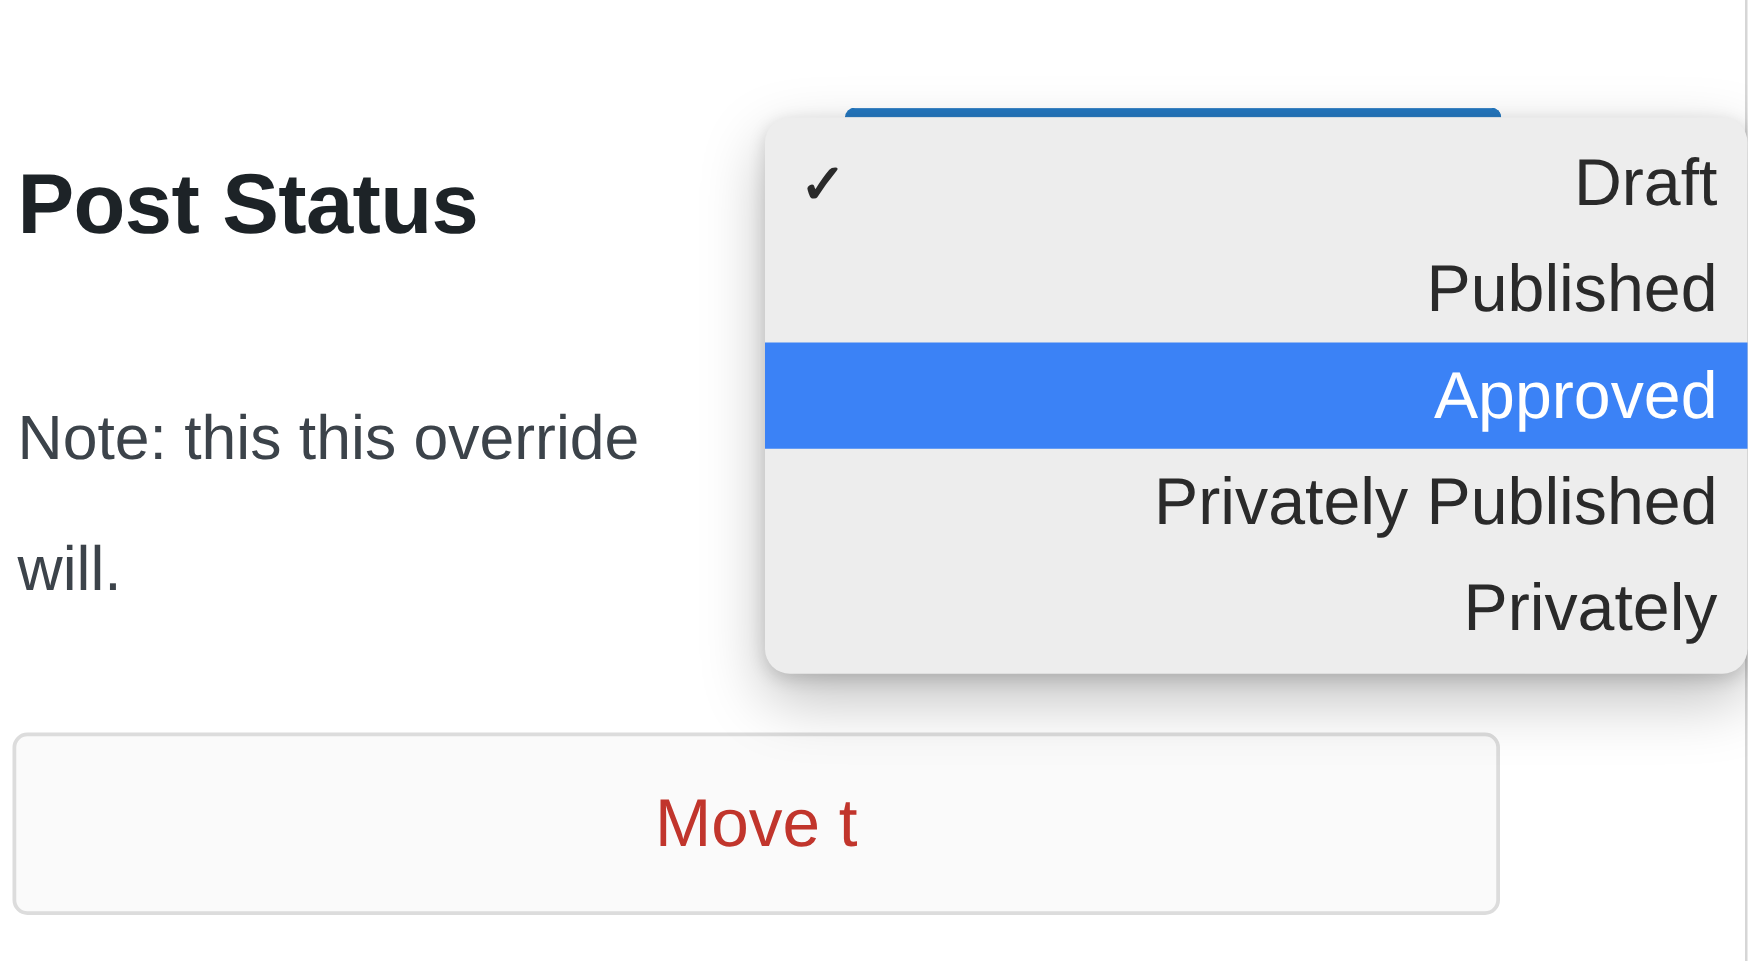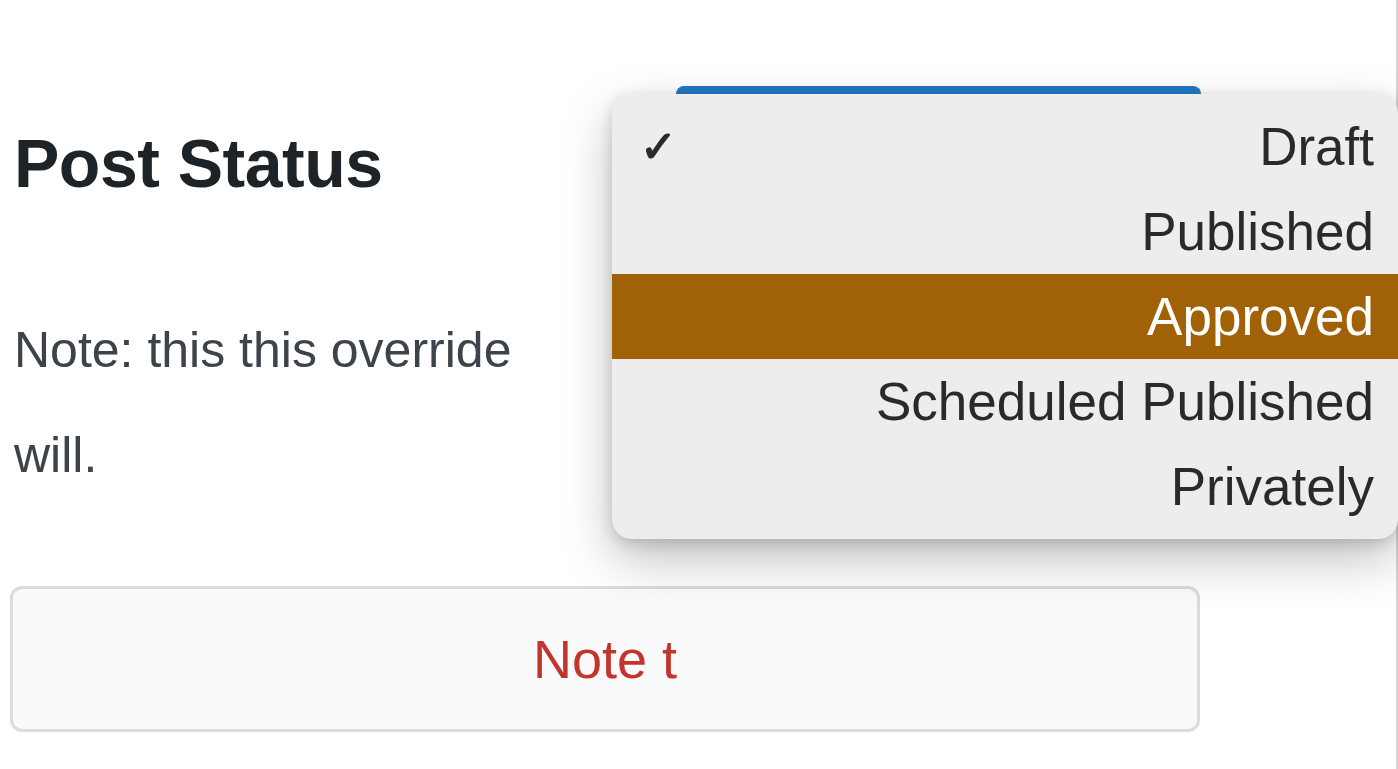--- a/index.html
+++ b/index.html
@@ -101,21 +101,21 @@
     .dropdown-option .check {
       width: 58px;
       display: flex;
       align-items: center;
       justify-content: flex-start;
       font-size: 44px;
       font-weight: 700;
       color: #2a2a2a;
     }
     .dropdown-option.highlighted {
-      background: #a16207;
+      background: #3b82f6;
       color: #fff;
     }
     .dropdown-option .label {
       flex: 1;
       text-align: right;
     }
   </style>
 </head>
 <body>
 
@@ -123,41 +123,41 @@
   <div class="panel-divider"></div>
 
   <h2 class="heading">Post Status</h2>
 
   <div class="note">
     <span>Note: this this override</span><br>
     <span>will.</span>
   </div>
 
   <div class="trash-button">
-    <span class="trash-button-text">Note t</span>
+    <span class="trash-button-text">Move t</span>
   </div>
 
   <div class="select-top-border"></div>
 
   <div class="dropdown">
 
   <div class="dropdown-option">
         <span class="check">✓</span>
         <span class="label">Draft</span>
       </div>
       <div class="dropdown-option">
         <span class="check"></span>
         <span class="label">Published</span>
       </div>
       <div class="dropdown-option highlighted">
         <span class="check"></span>
         <span class="label">Approved</span>
       </div>
       <div class="dropdown-option">
         <span class="check"></span>
-        <span class="label">Scheduled Published</span>
+        <span class="label">Privately Published</span>
       </div>
       <div class="dropdown-option">
         <span class="check"></span>
         <span class="label">Privately</span>
       </div>
     </div>
 </div>
 
 </body></html>

